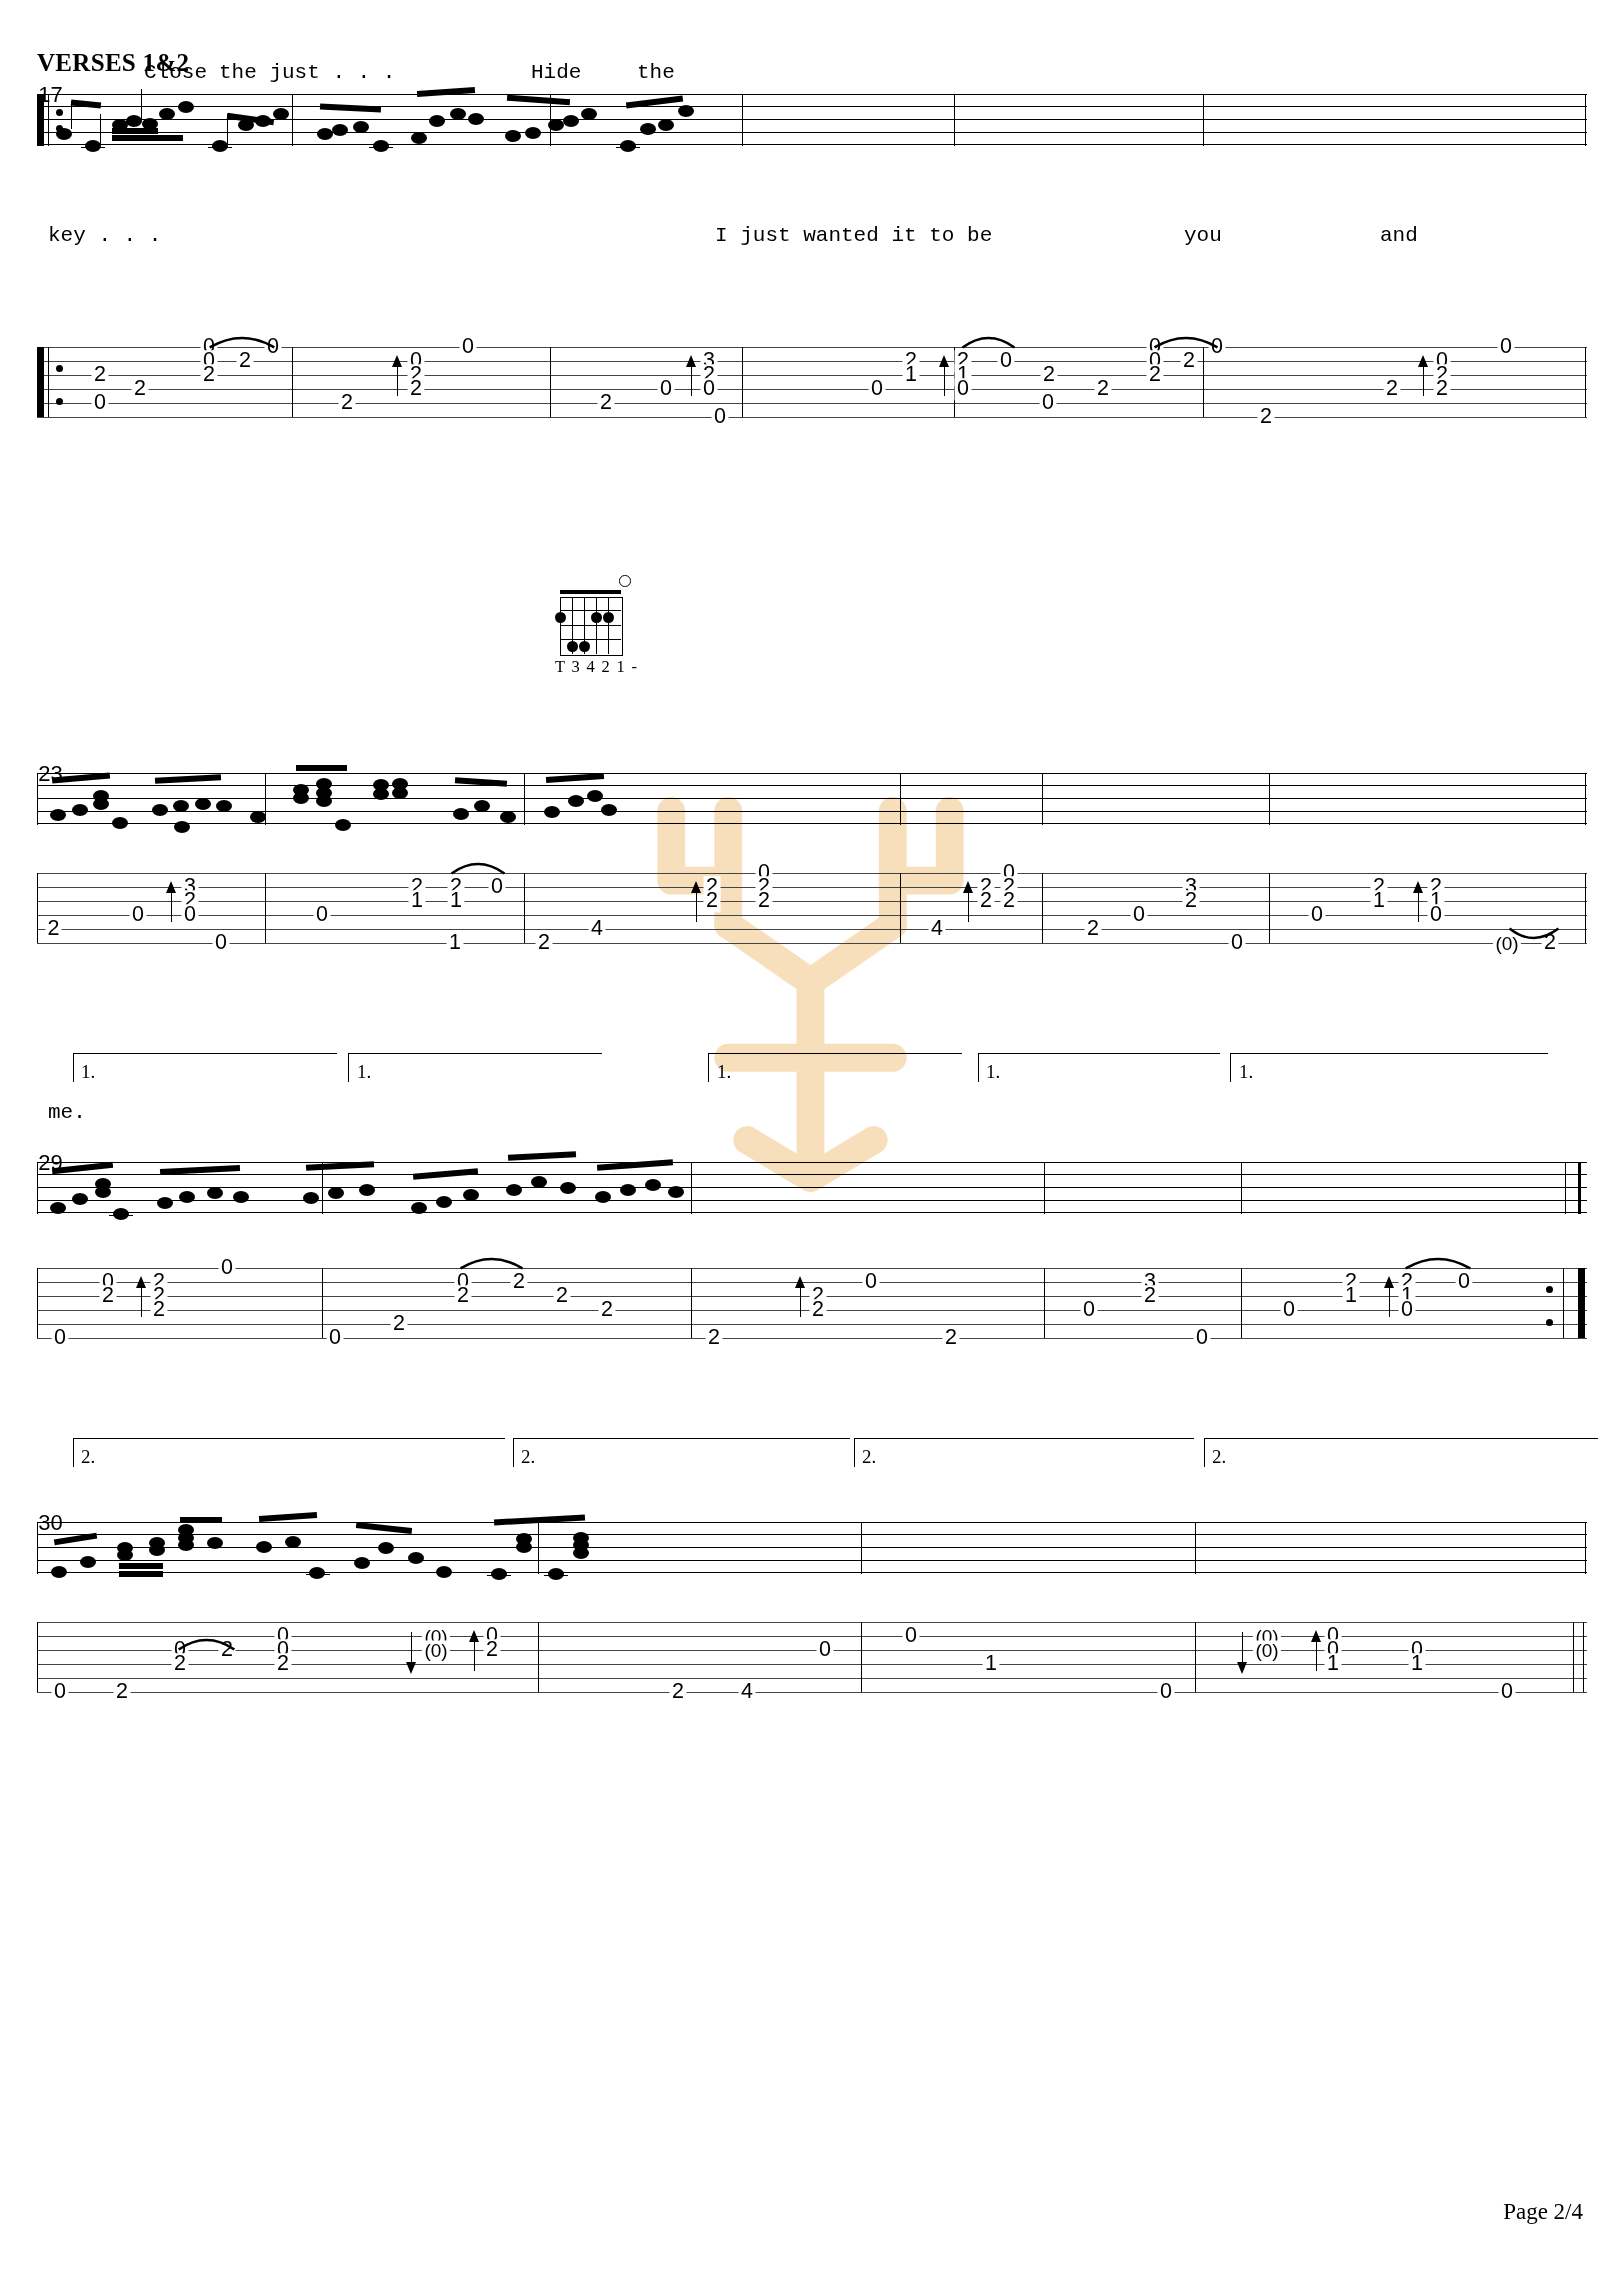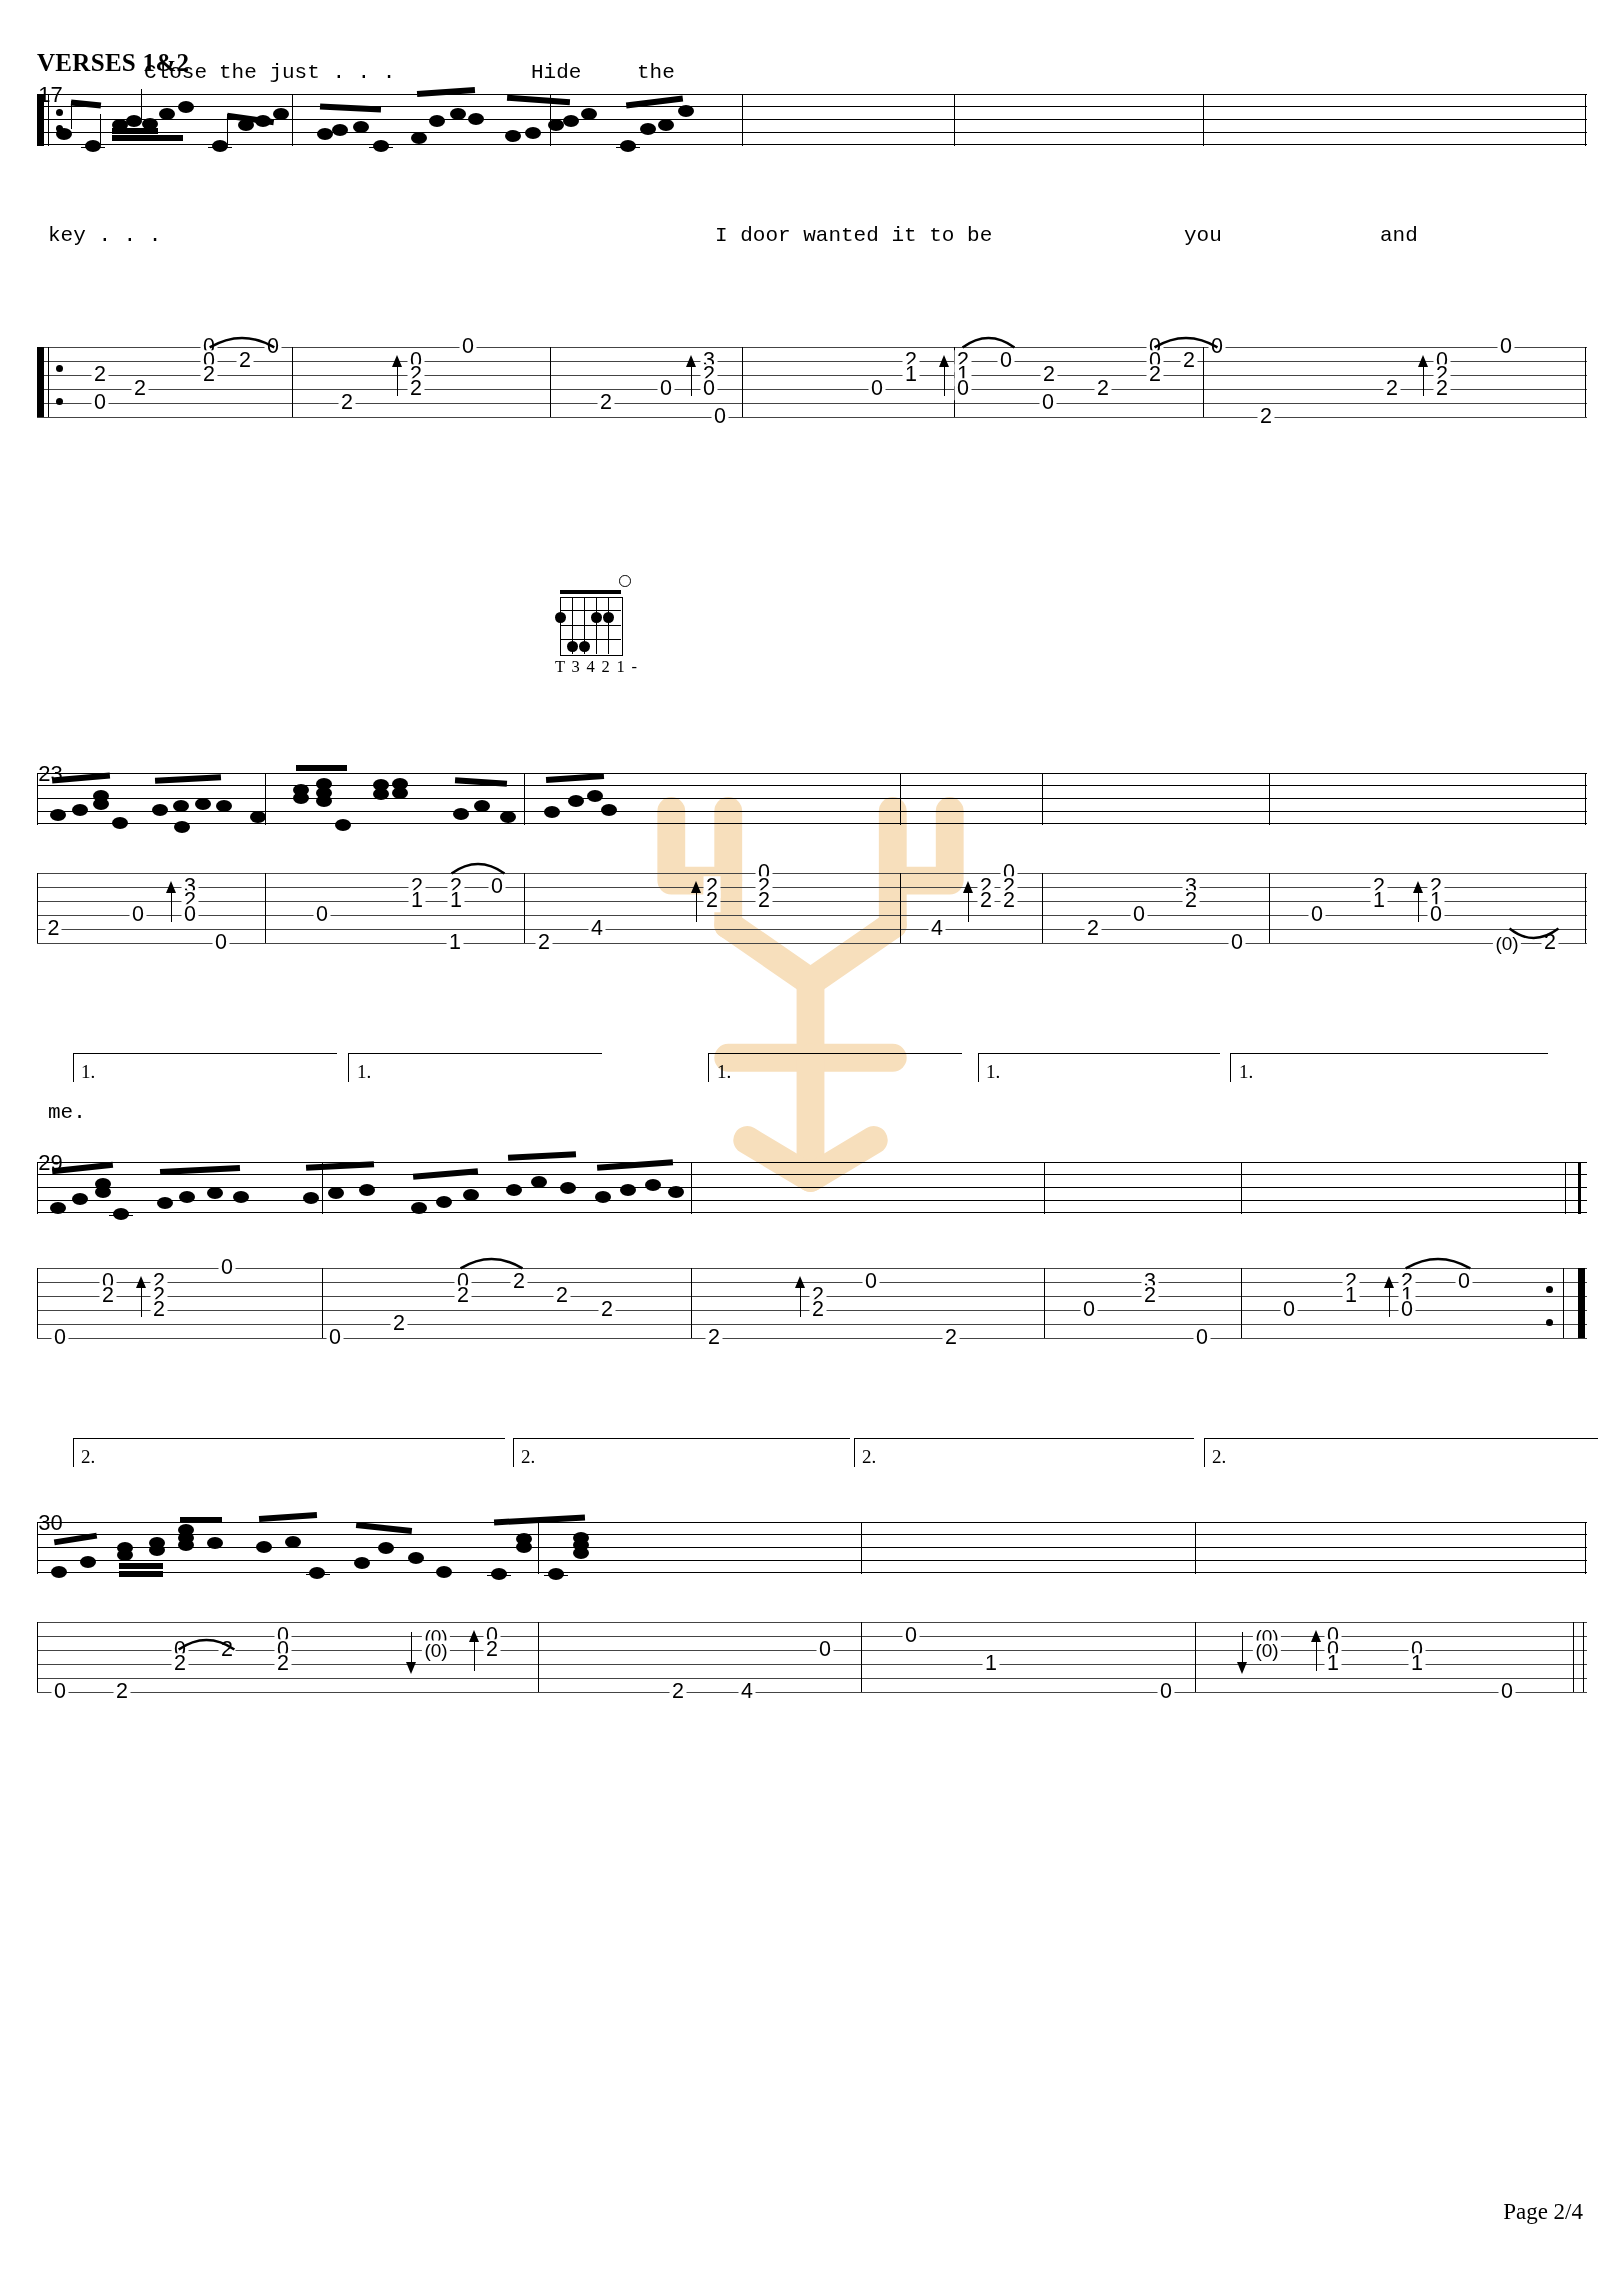--- a/index.html
+++ b/index.html
@@ -286,21 +286,21 @@
     <div class="tabnum" style="left:1229px;top:70px;">2</div>
     <div class="tabnum" style="left:1355px;top:42px;">2</div>
     <div class="arrow-up" style="left:1386px;top:10px;height:39px;"></div>
     <div class="tabnum" style="left:1405px;top:14px;">0</div>
     <div class="tabnum" style="left:1405px;top:28px;">2</div>
     <div class="tabnum" style="left:1405px;top:42px;">2</div>
     <div class="tabnum" style="left:1469px;top:0px;">0</div>
   </div>
 
   <div class="lyric" style="left:48px;top:224px;">key . . .</div>
-  <div class="lyric" style="left:715px;top:224px;">I  door  wanted  it  to  be</div>
+  <div class="lyric" style="left:715px;top:224px;">I  just  wanted  it  to  be</div>
   <div class="lyric" style="left:1184px;top:224px;">you</div>
   <div class="lyric" style="left:1380px;top:224px;">and</div>
 
   <div class="chorddiag" style="left:546px;top:575px;width:127px;height:105px;">
     <div class="cd-open" style="left:73px;top:0px;"></div>
     <div class="cd-nut" style="left:14px;top:15px;width:61px;"></div>
     <div class="cd-grid" style="left:14px;top:21.5px;width:61px;height:57px;"></div>
     <div class="cd-v" style="left:26px;top:21.5px;height:57px;"></div>
     <div class="cd-v" style="left:38px;top:21.5px;height:57px;"></div>
     <div class="cd-v" style="left:50px;top:21.5px;height:57px;"></div>

